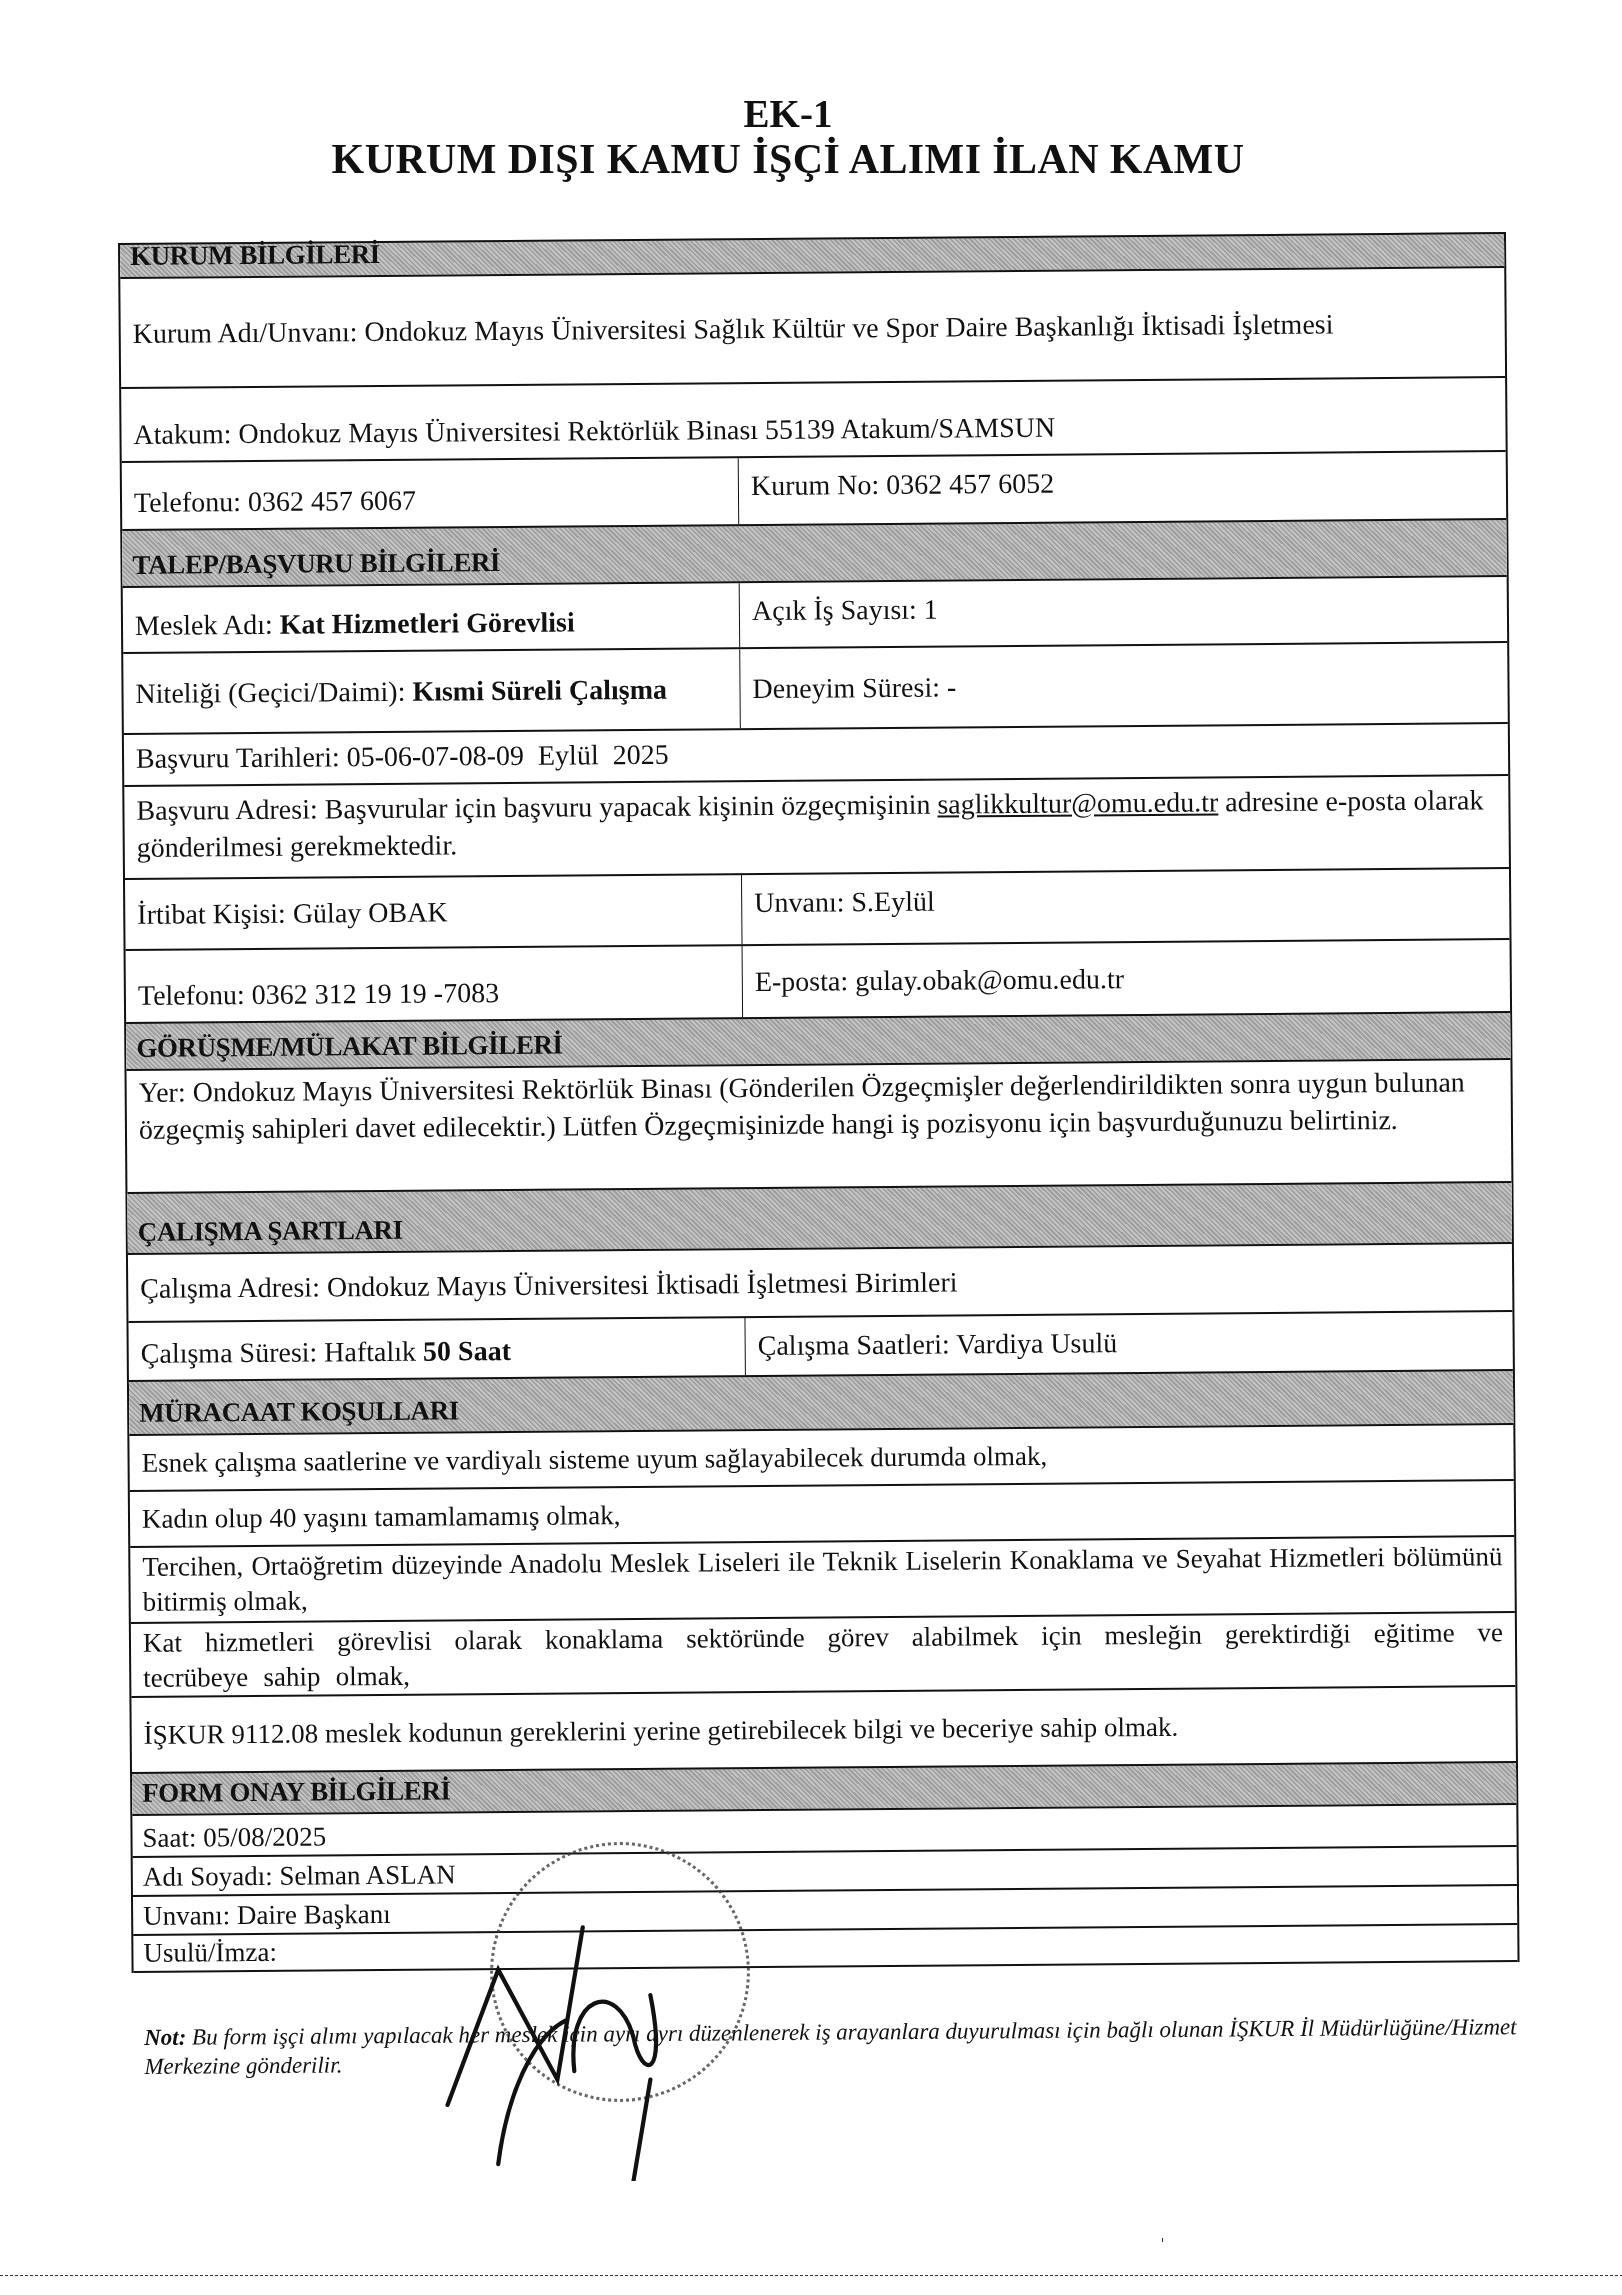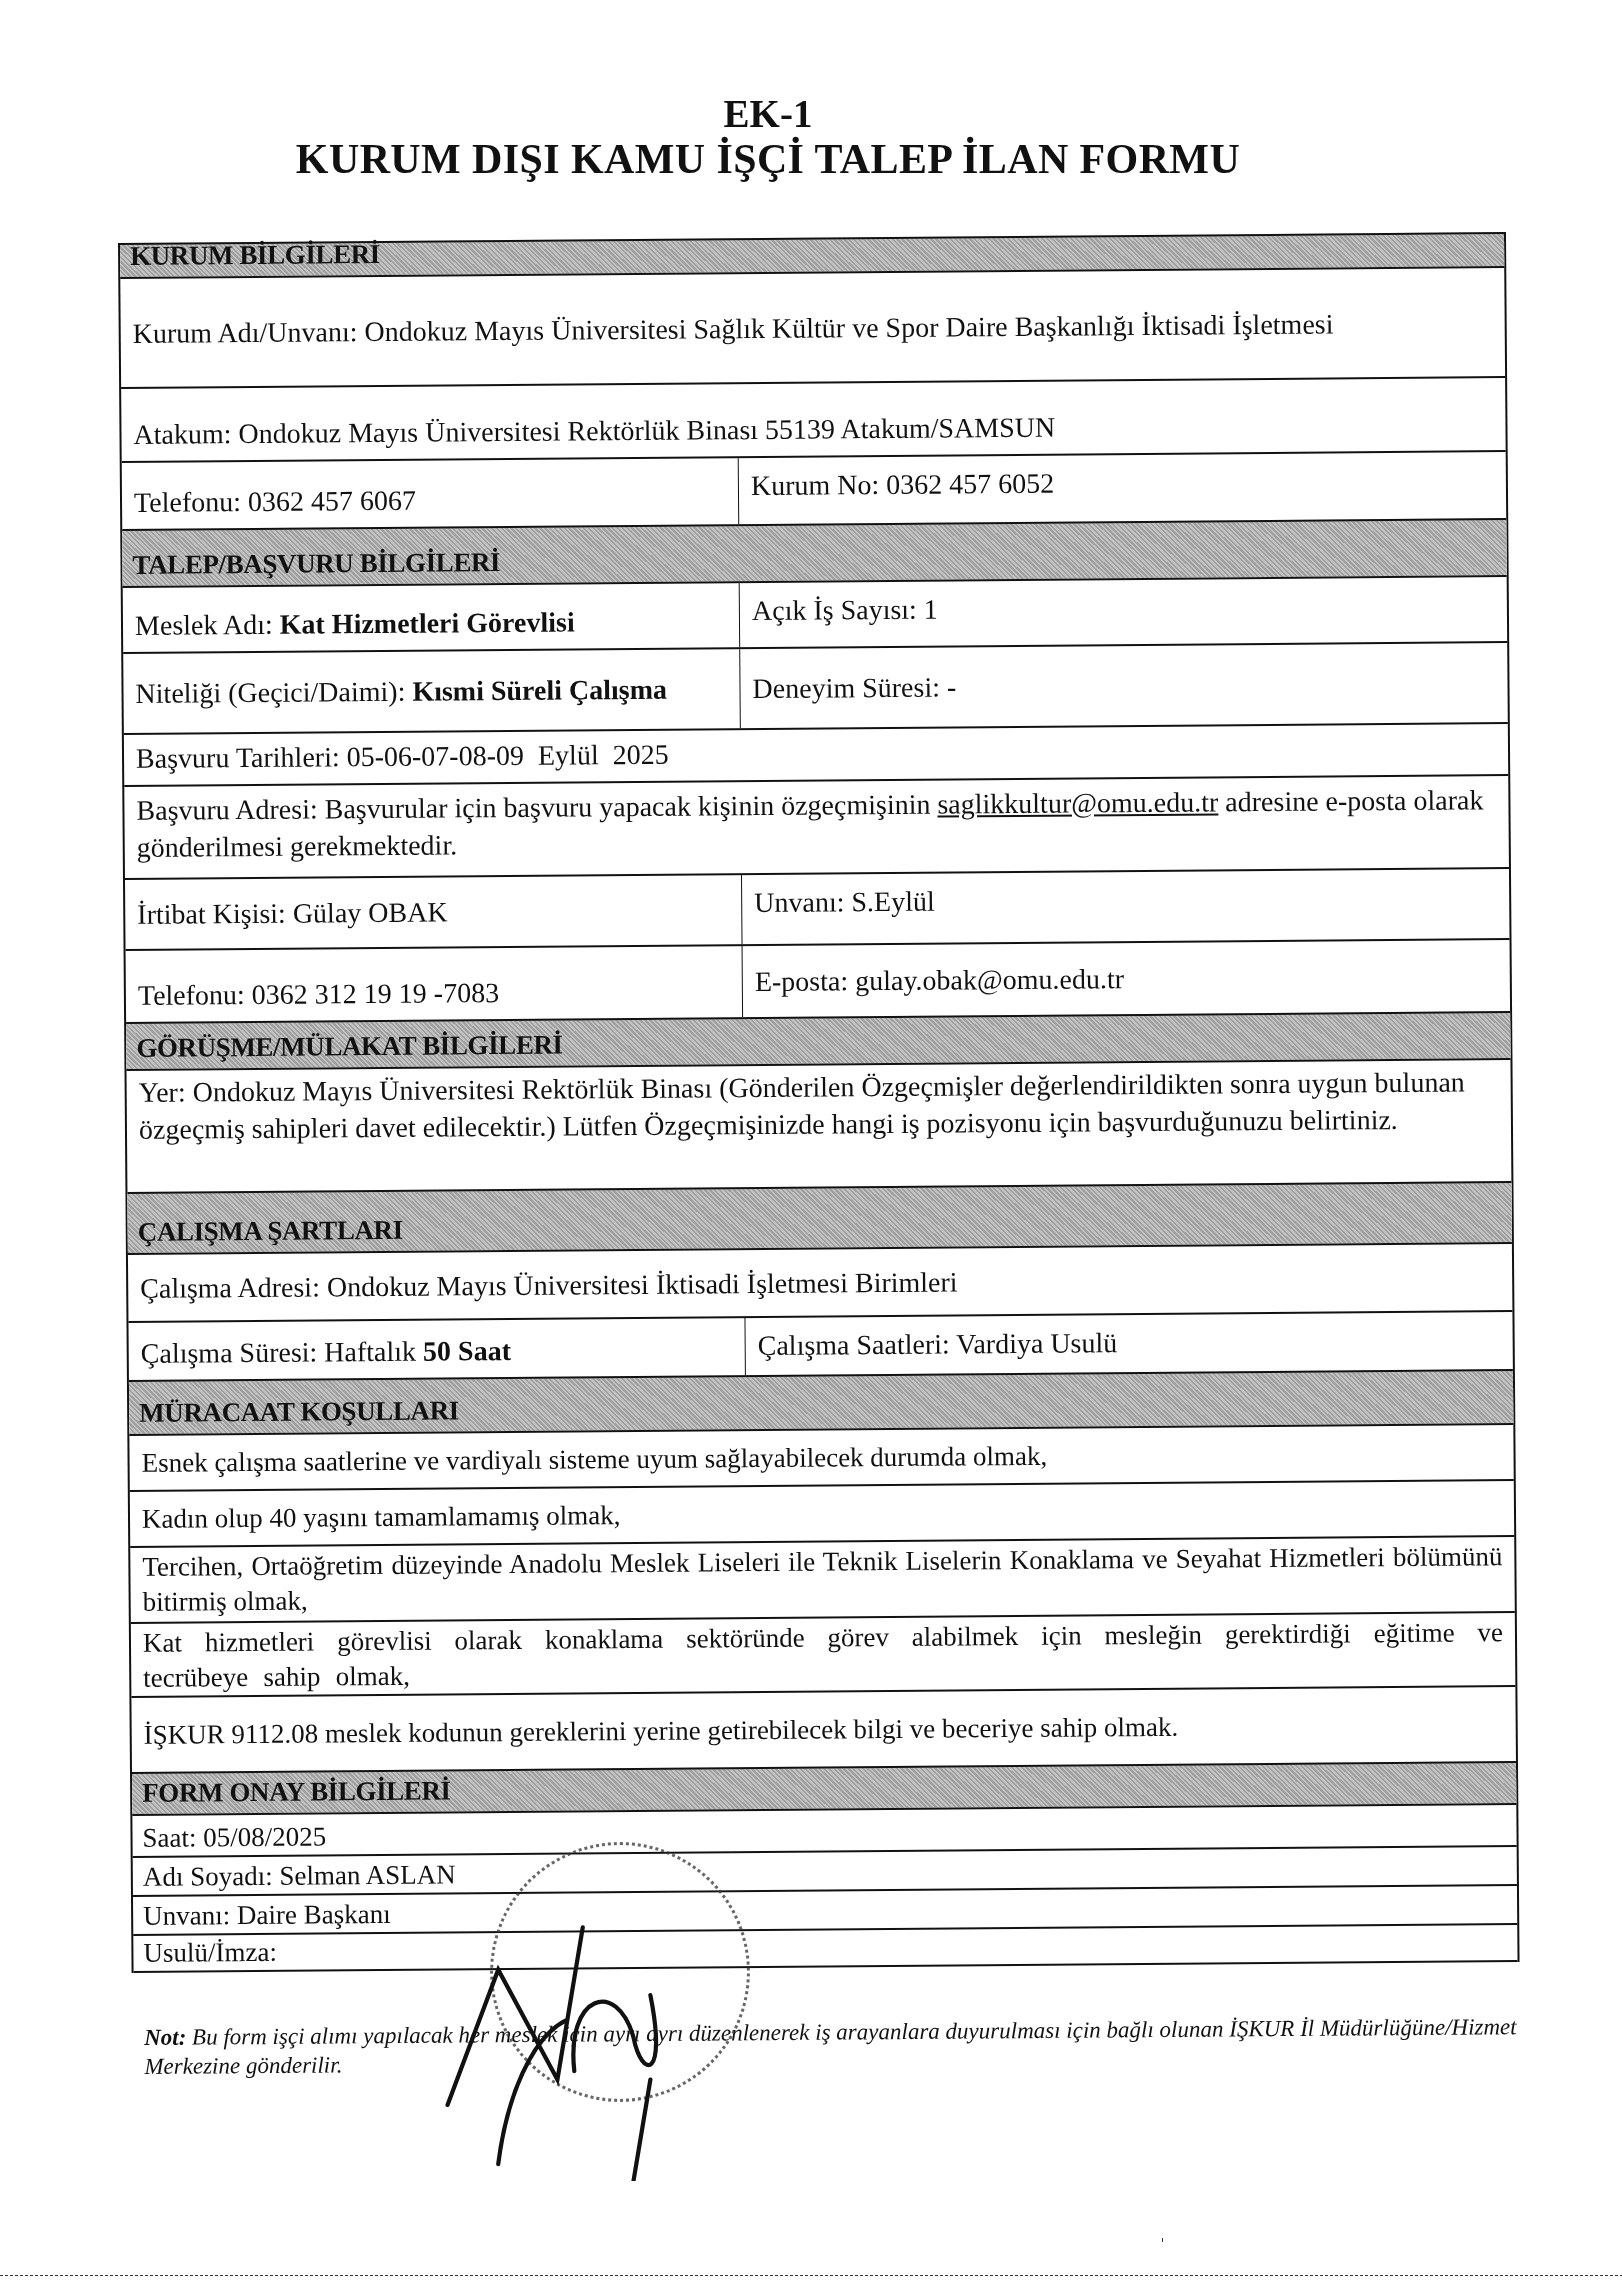--- a/index.html
+++ b/index.html
@@ -1,19 +1,19 @@
 <!DOCTYPE html>
 <html style="font-size:13.5px"><head>
 <meta charset="utf-8">
 <style>
   html, body { margin:0; padding:0; background:#ffffff; }
   body { width:1623px; height:2295px; position:relative; overflow:hidden;
          font-family:"Liberation Serif","DejaVu Serif",serif; color:#111; }
   .title { position:absolute; left:0; width:1536px; text-align:center; font-weight:bold;
-           font-family:"Liberation Serif",serif; }
+           font-family:"Liberation Serif",serif;padding-left:20px; }
   .t1 { top:91px; font-size:39px; }
   .t2 { top:135px; font-size:42px; letter-spacing:0.4px; }
 
   .form { position:absolute; left:118px; top:243px; width:1384px;
           border-left:2.5px solid #111; border-right:2.5px solid #111;
           transform:rotate(-0.45deg); transform-origin:left top; }
   .row { display:flex; border-top:2.5px solid #111; box-sizing:border-box; }
   .row:last-child { border-bottom:2.5px solid #111; }
   .cell { box-sizing:border-box; padding:8.5px 12px; font-size:28px; line-height:37px;
           display:flex; align-items:flex-end; }
@@ -39,21 +39,21 @@
            border-radius:50%; border:3.4px dotted #333; opacity:0.75; }
   .signature { position:absolute; left:363px; top:1826px; width:355px; height:355px; }
   .footer-line { position:absolute; left:0; top:2275px; width:1623px; height:0;
                  border-top:1.7px dashed #333; }
   .tick { position:absolute; left:1162px; top:2238px; width:0.8px; height:4.2px; background:#333; }
 </style>
 </head>
 <body>
 
 <div class="title t1">EK-1</div>
-<div class="title t2">KURUM DIŞI KAMU İŞÇİ TALEP İLAN FORMU</div>
+<div class="title t2">KURUM DIŞI KAMU İŞÇİ ALIMI İLAN KAMU</div>
 
 <div class="form">
 
   <div class="row section" style="height:34px;">
     <div class="cell full">KURUM BİLGİLERİ</div>
   </div>
   <div class="row" style="height:110px;">
     <div class="cell full" style="align-items:center;">
       <span><span>Kurum Adı/Unvanı:</span> <span>Ondokuz Mayıs Üniversitesi Sağlık Kültür ve Spor Daire Başkanlığı İktisadi İşletmesi</span></span>
     </div>

